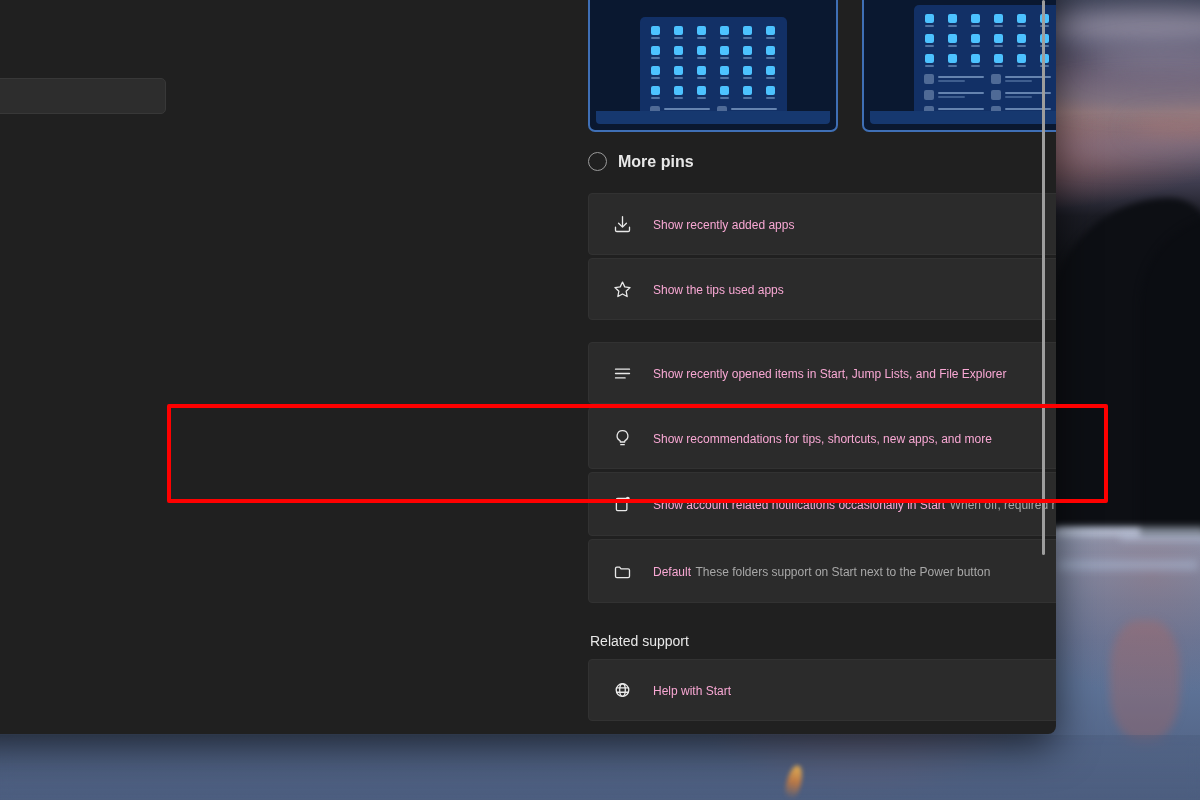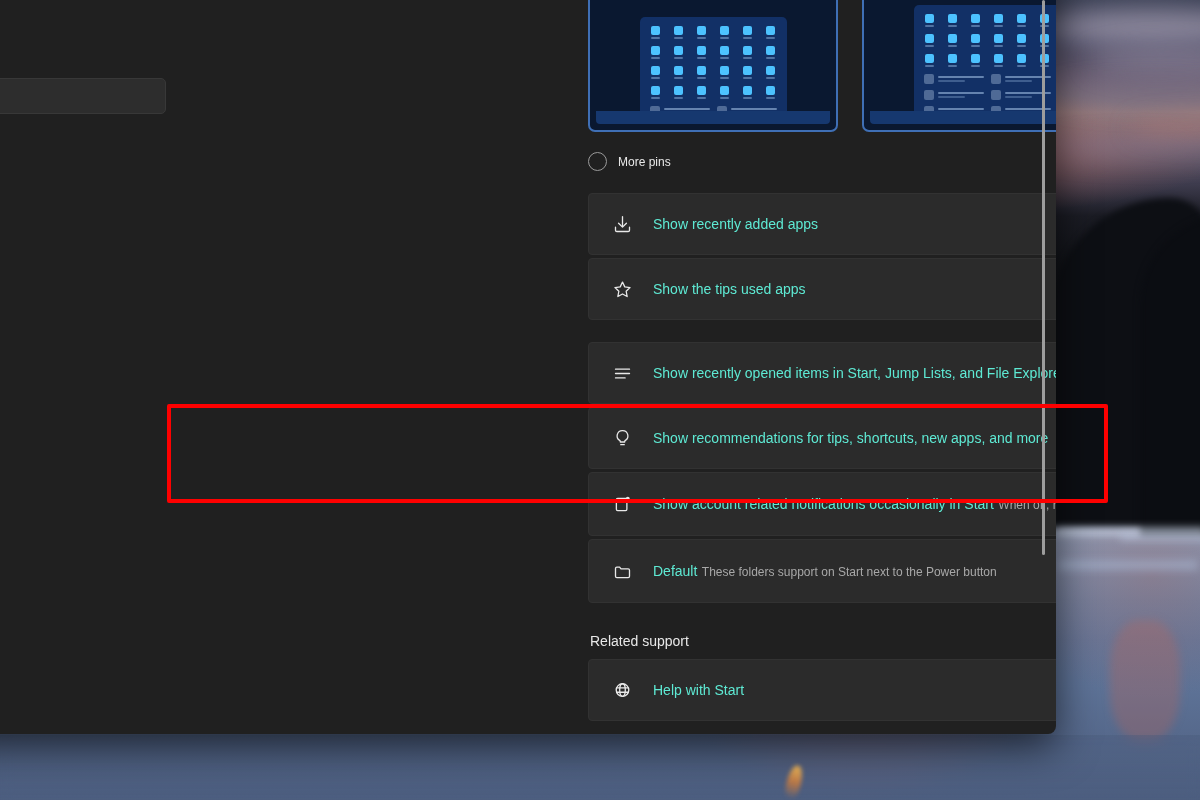--- a/index.html
+++ b/index.html
@@ -222,21 +222,22 @@
     display: flex;
     gap: 24px;
     margin-top: 20px;
   }
   .radio-opt {
     width: 250px;
     display: flex;
     align-items: center;
     gap: 11px;
     color: #e8e8e8;
-    font-size: 12px;
+    font-size: 16px;
+    font-weight: bold;
   }
   .radio-mark {
     width: 19px; height: 19px;
     border-radius: 50%;
     border: 1.6px solid #9a9a9a;
     background: transparent;
     flex: 0 0 auto;
   }
   .radio-opt.checked .radio-mark {
     border: 5px solid #4cc2ff;
@@ -255,21 +256,21 @@
     padding: 0 18px 0 16px;
     gap: 14px;
   }
   .setting-row.tall { height: 64px; }
   .row-icon {
     width: 34px; flex: 0 0 34px;
     display: flex; align-items: center; justify-content: center;
     color: #e9e9e9;
   }
   .row-text { flex: 1; min-width: 0; }
-  .row-title { color: #5eead4; font-size: 14px; line-height: 17px; }
+  .row-title { color: #f9a8d4; font-size: 12px; line-height: 17px; }
   .row-sub { color: #a8a8a8; font-size: 12px; line-height: 16px; margin-top: 2px; }
 
   .section-head {
     color: #e9e9e9;
     font-size: 14px;
     margin: 30px 0 10px 2px;
   }
 
   
   #scrollbar-track {

